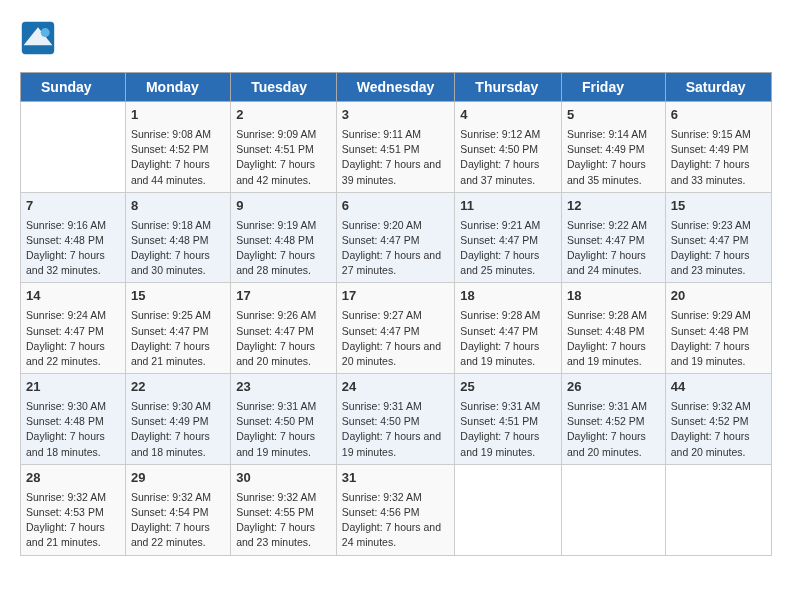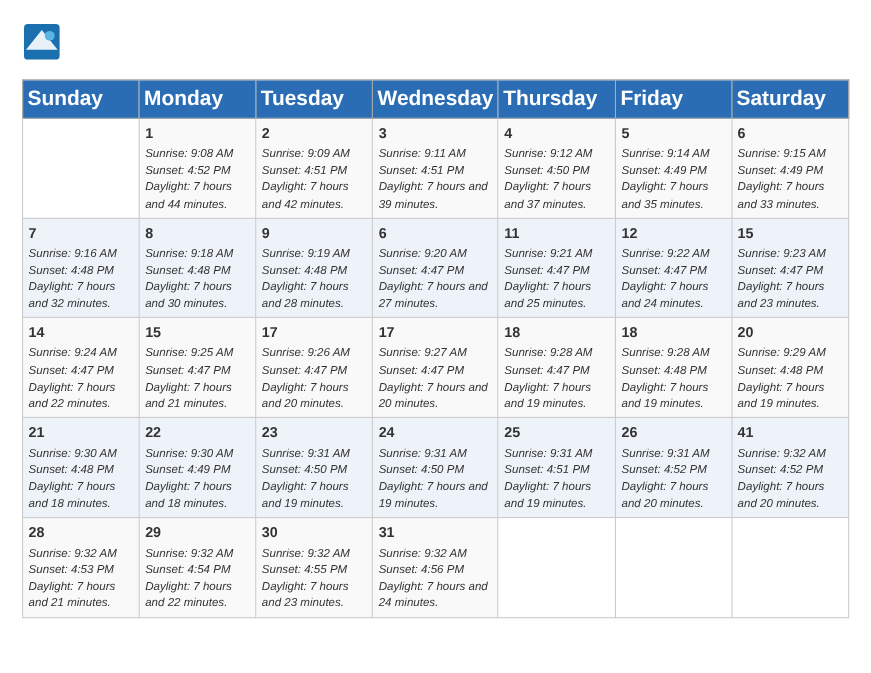--- a/index.html
+++ b/index.html
@@ -47,23 +47,23 @@
       color: #555;
     }
     table {
       width: 100%;
       border-collapse: collapse;
       font-size: 11px;
     }
     thead tr th {
       background-color: #2a6db5;
       color: #fff;
-      padding: 6px 4px;
+      padding: 6px 20px;
       text-align: left;
-      font-size: 19px;
+      font-size: 14px;
       font-weight: bold;
       border: 1px solid #aaa;
     }
     tbody tr td {
       border: 1px solid #ccc;
       vertical-align: top;
       padding: 4px 5px;
       width: 107px;
       min-height: 80px;
       color: #333;
@@ -77,21 +77,20 @@
     }
     .day-num {
       font-weight: bold;
       font-size: 13px;
       display: block;
       margin-bottom: 2px;
     }
     .day-info {
       font-size: 10.5px;
       color: #333;
-      font-style: italic;
     }
     .empty-cell {
       background: #fff !important;
     }
   </style>
 </head>
 <body>
 
 <div class="header">
   <div class="logo">
@@ -230,21 +229,21 @@
         </td>
         <td>
           <span class="day-num">25</span>
           <div class="day-info">Sunrise: 9:31 AM<br>Sunset: 4:51 PM<br>Daylight: 7 hours and 19 minutes.</div>
         </td>
         <td>
           <span class="day-num">26</span>
           <div class="day-info">Sunrise: 9:31 AM<br>Sunset: 4:52 PM<br>Daylight: 7 hours and 20 minutes.</div>
         </td>
         <td>
-          <span class="day-num">41</span>
+          <span class="day-num">44</span>
           <div class="day-info">Sunrise: 9:32 AM<br>Sunset: 4:52 PM<br>Daylight: 7 hours and 20 minutes.</div>
         </td>
       </tr>
       <tr>
         <td>
           <span class="day-num">28</span>
           <div class="day-info">Sunrise: 9:32 AM<br>Sunset: 4:53 PM<br>Daylight: 7 hours and 21 minutes.</div>
         </td>
         <td>
           <span class="day-num">29</span>

